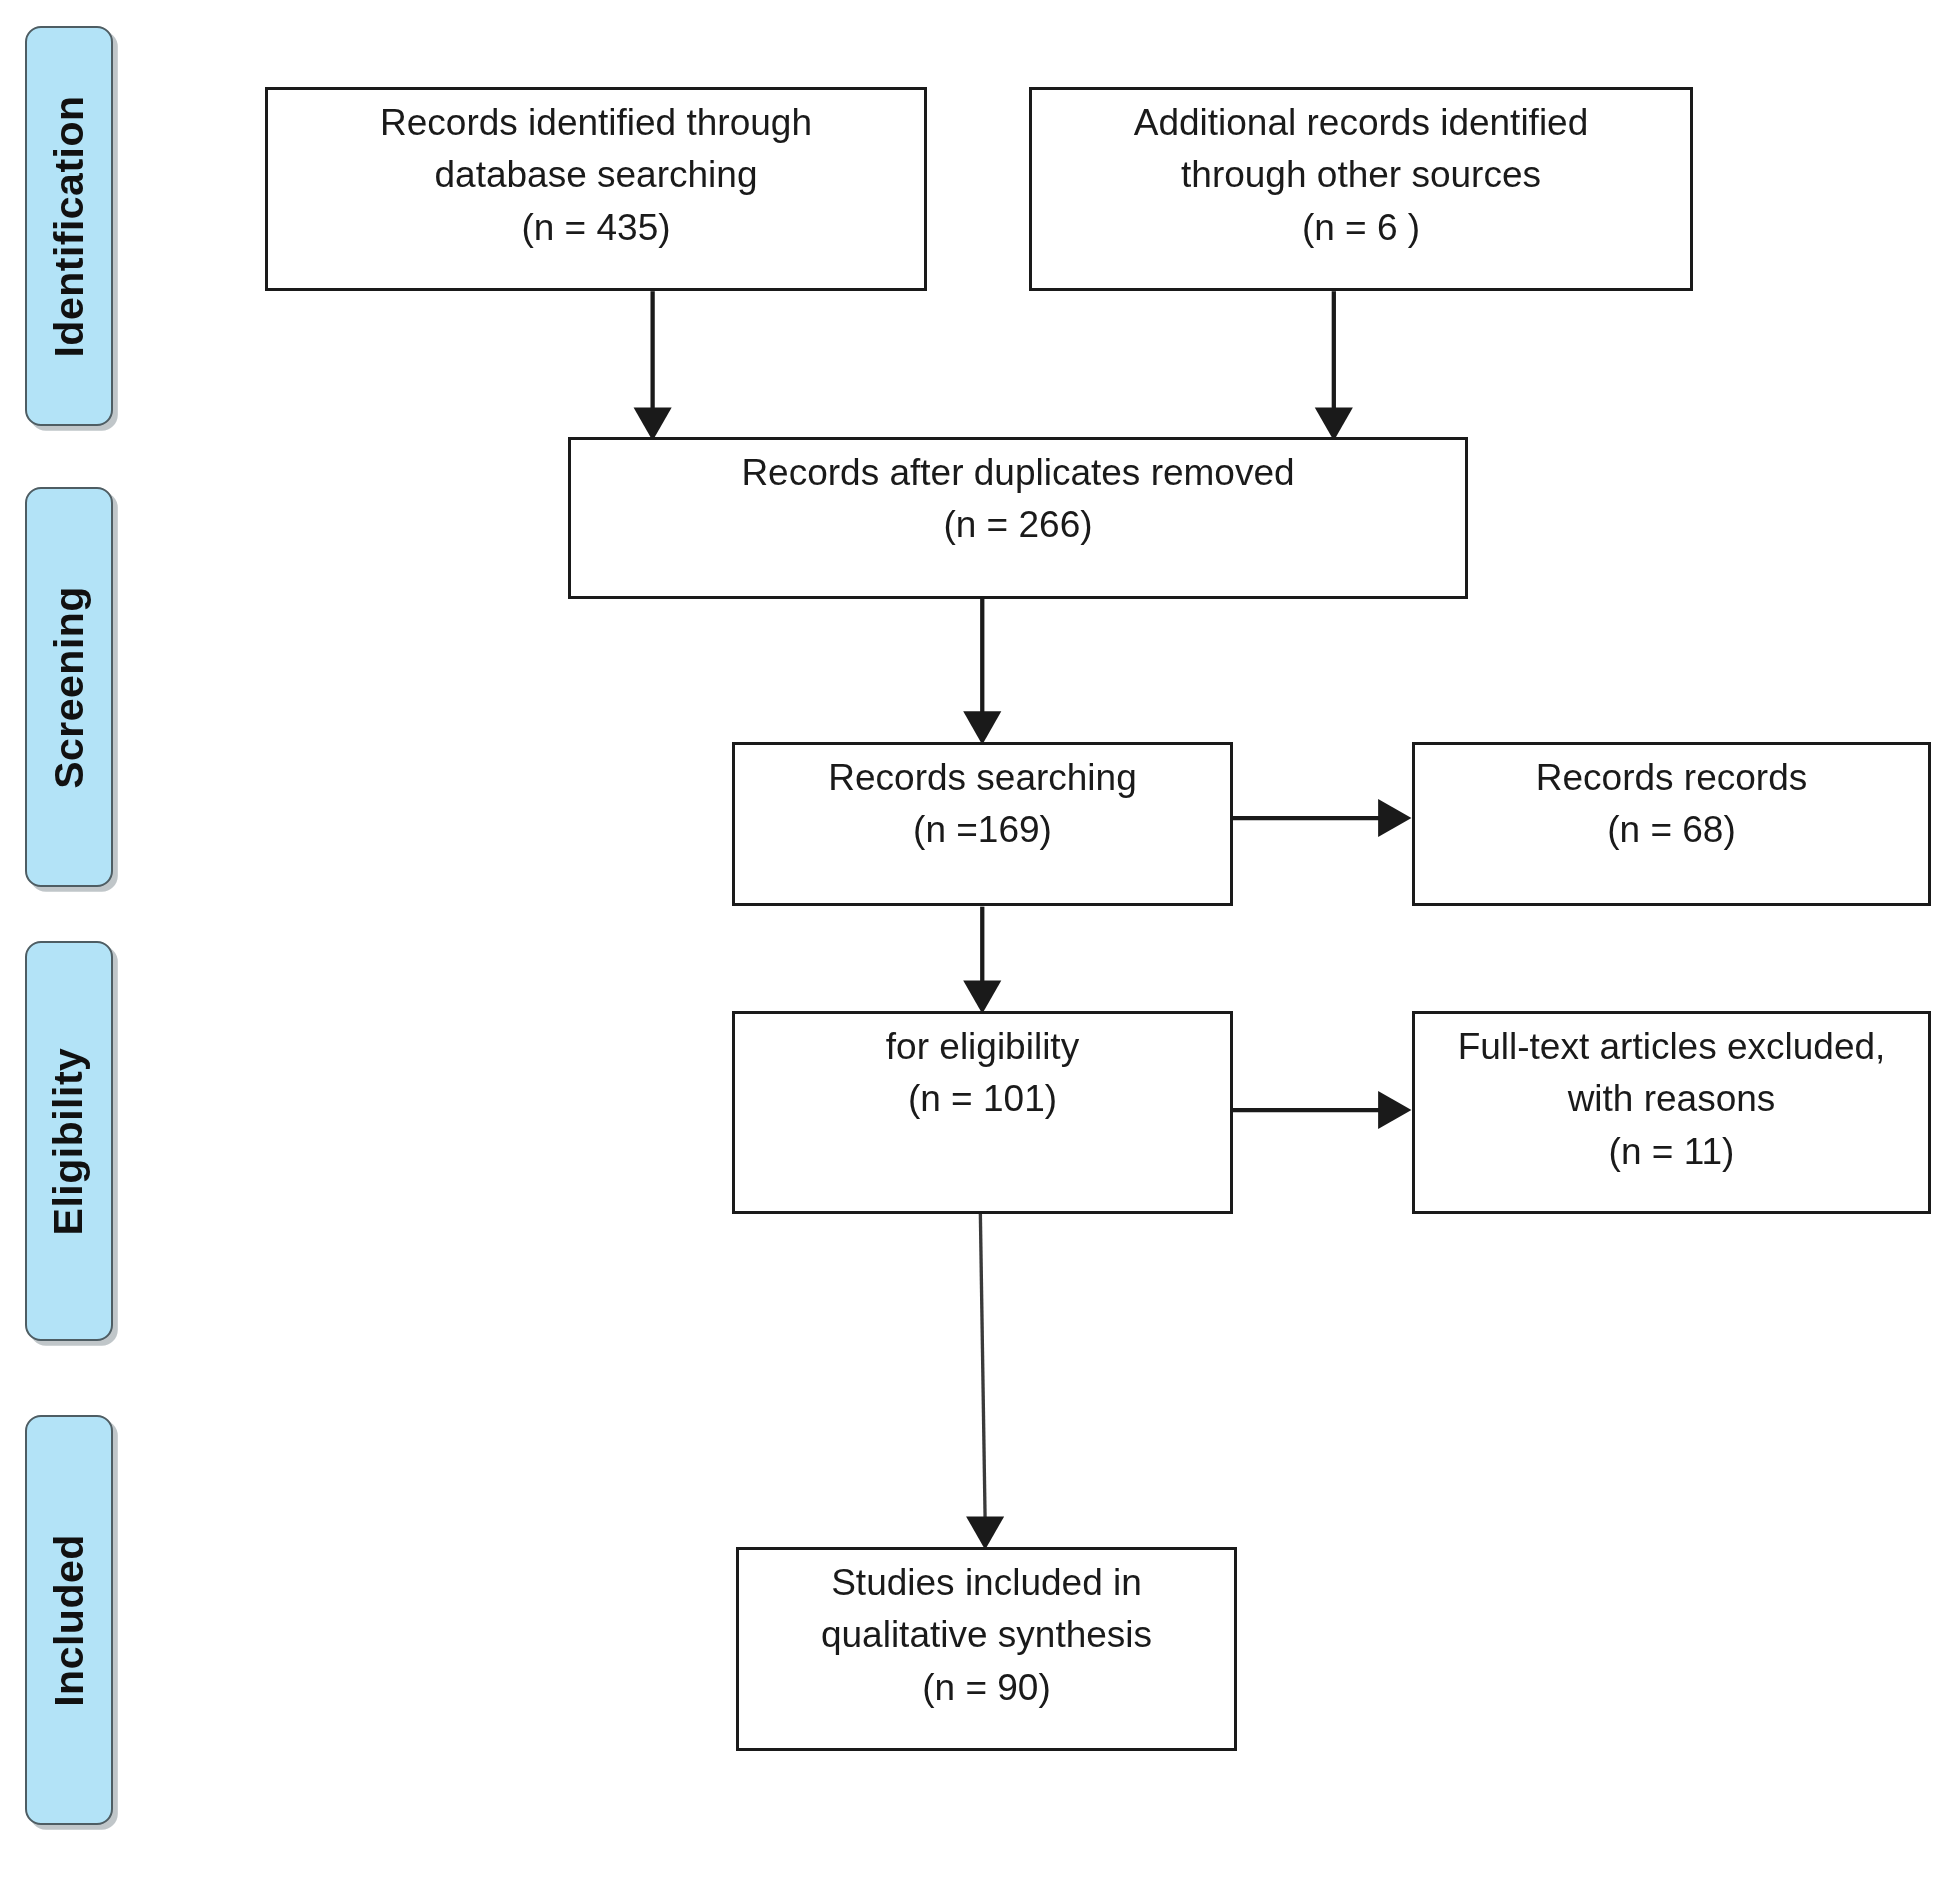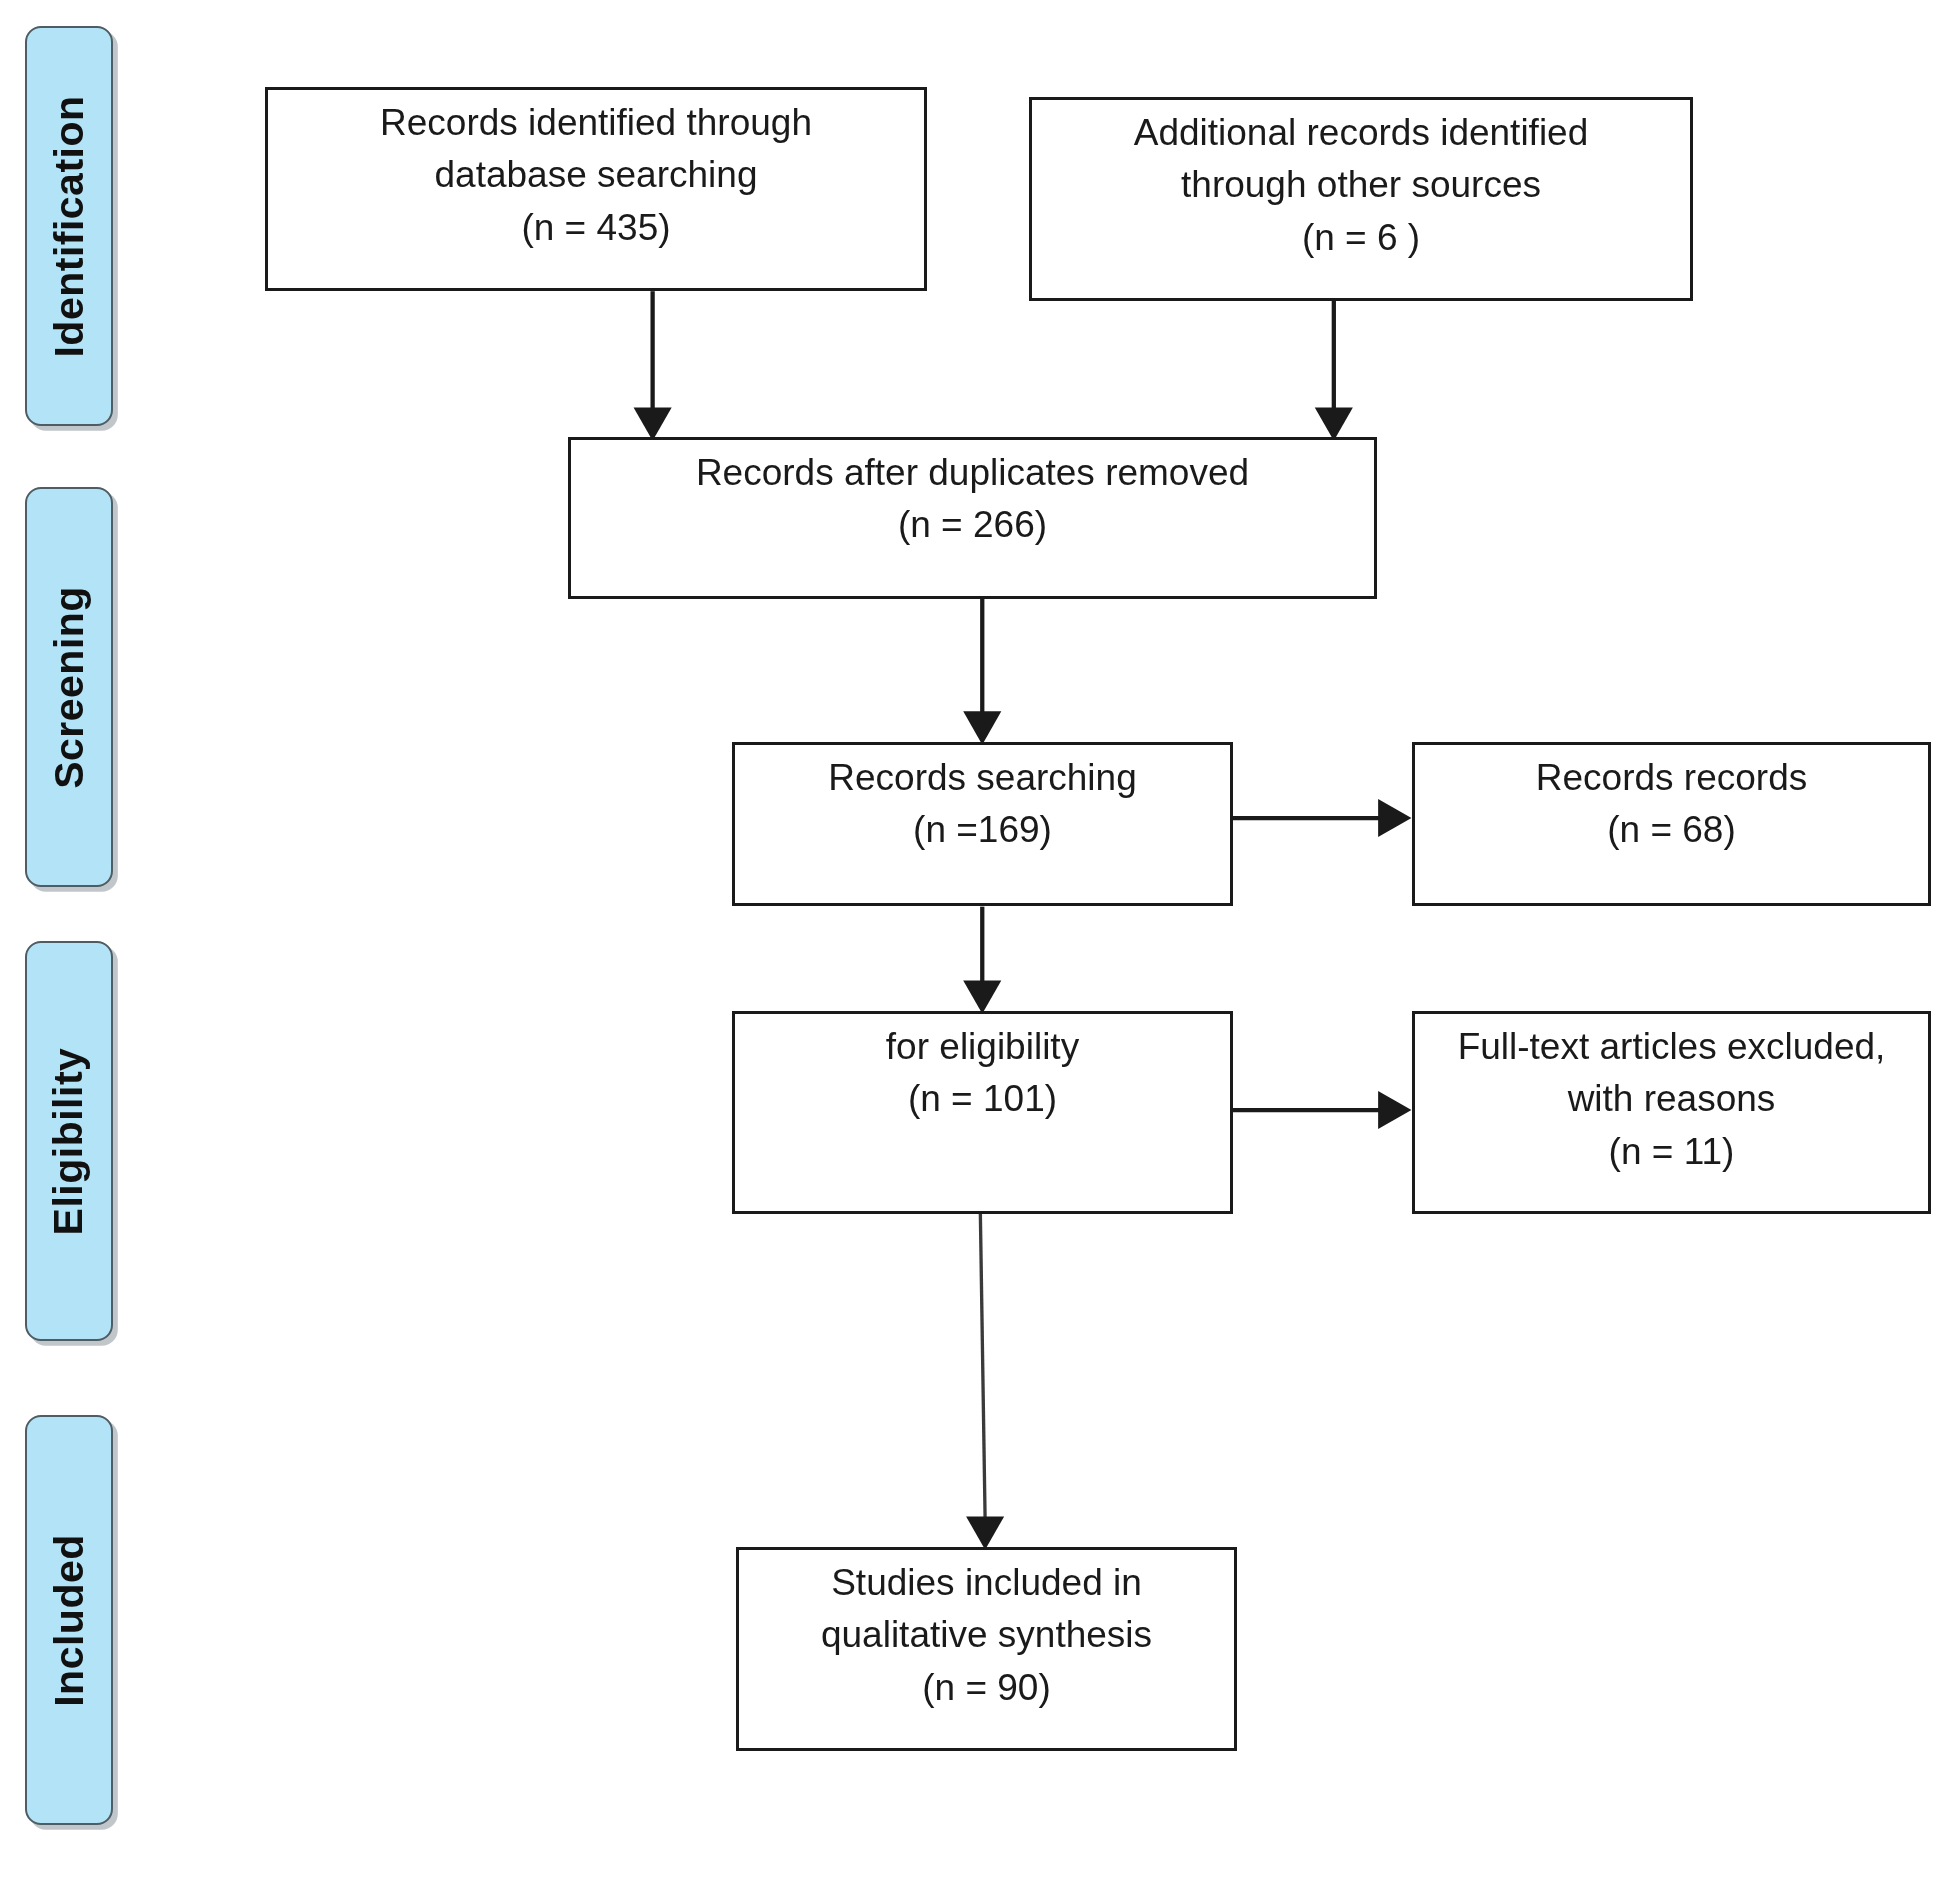--- a/index.html
+++ b/index.html
@@ -133,27 +133,27 @@
   <div class="phase-pill" style="left:25px; top:1415px; width:88px; height:410px;">
     <span class="phase-label">Included</span>
   </div>
 
   <div class="flow-box" style="left:265px; top:87px; width:662px; height:204px;">
     <span class="line">Records identified through</span>
     <span class="line">database searching</span>
     <span class="line">(n = 435)</span>
   </div>
 
-  <div class="flow-box" style="left:1029px; top:87px; width:664px; height:204px;margin-top:10px;">
+  <div class="flow-box" style="left:1029px; top:87px; width:664px; height:204px;">
     <span class="line">Additional records identified</span>
     <span class="line">through other sources</span>
     <span class="line">(n = 6 )</span>
   </div>
 
-  <div class="flow-box" style="left:568px; top:437px; width:809px; height:162px;">
+  <div class="flow-box" style="left:568px; top:437px; width:900px; height:162px;">
     <span class="line">Records after duplicates removed</span>
     <span class="line">(n = 266)</span>
   </div>
 
   <div class="flow-box" style="left:732px; top:742px; width:501px; height:164px;">
     <span class="line">Records searching</span>
     <span class="line">(n =169)</span>
   </div>
 
   <div class="flow-box" style="left:1412px; top:742px; width:519px; height:164px;">

